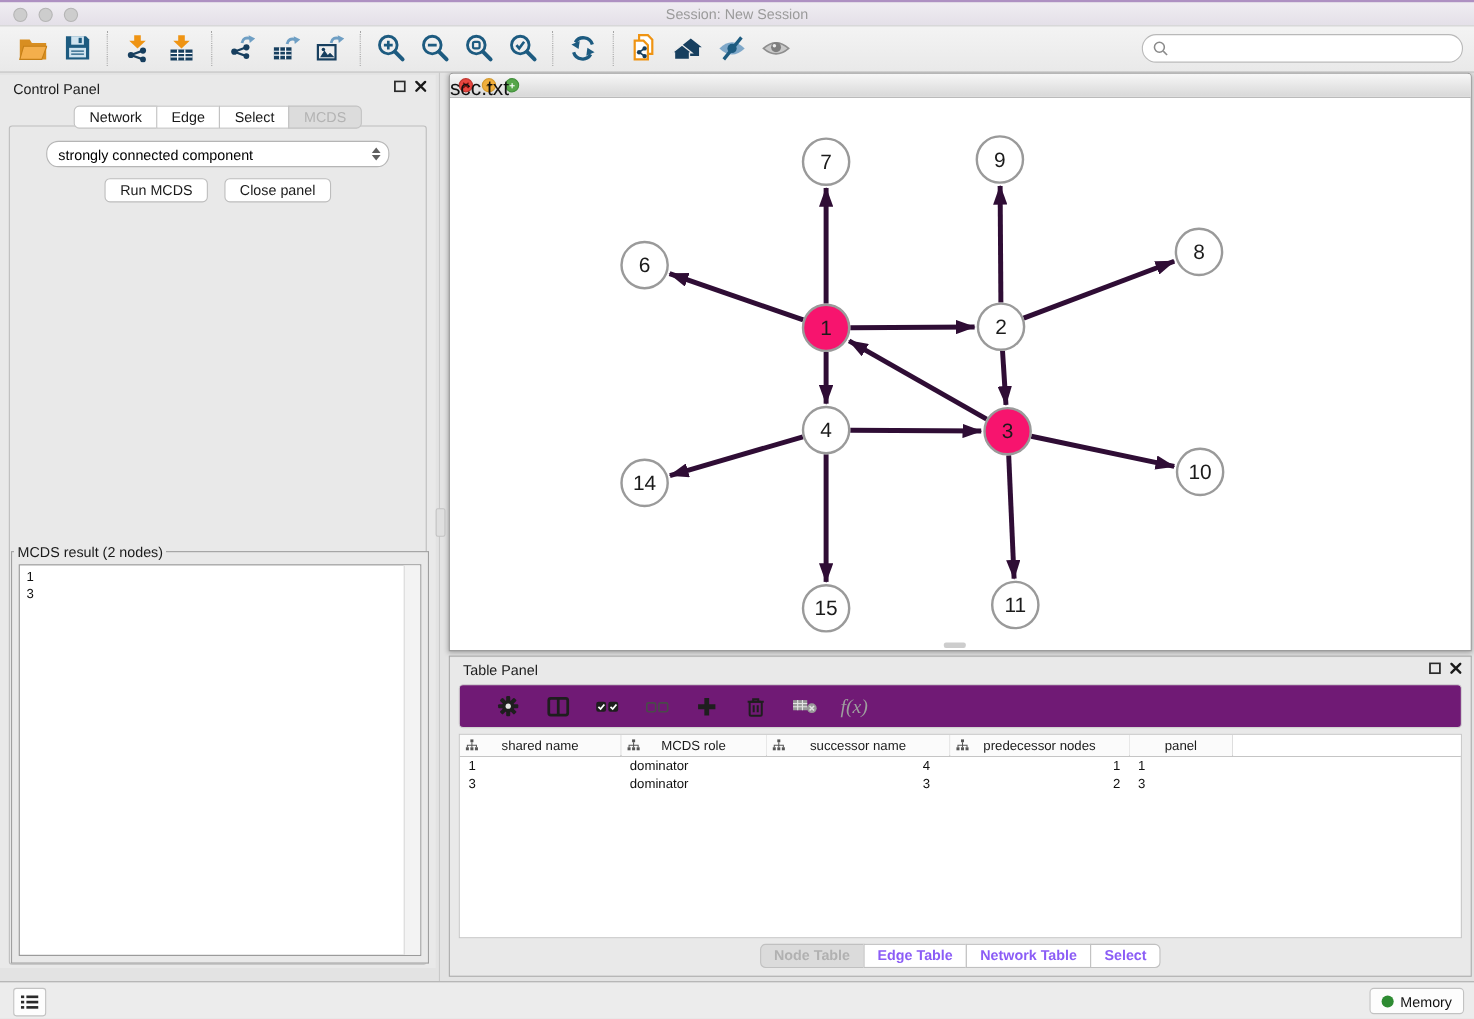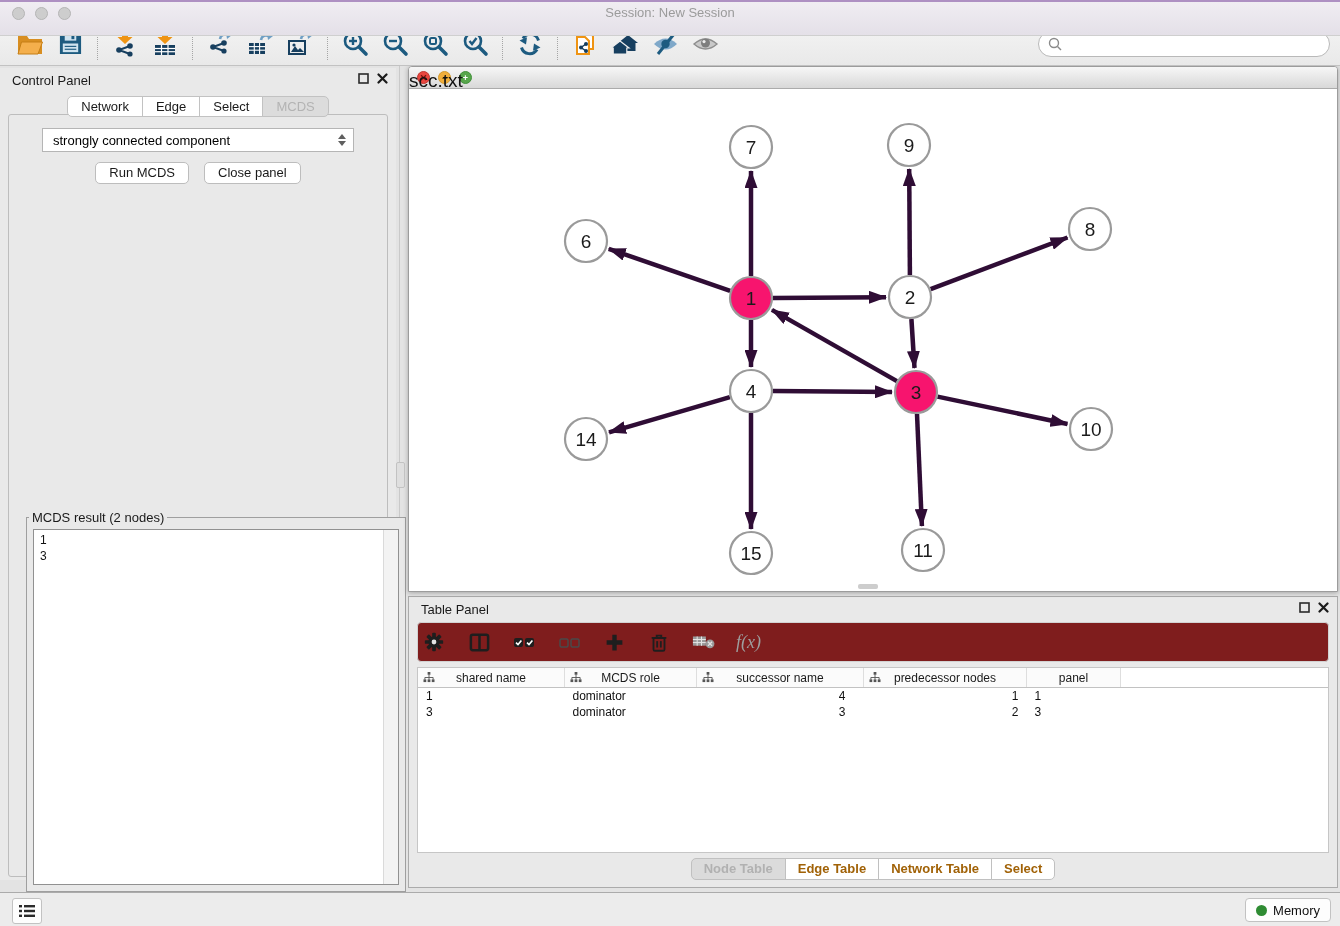--- a/index.html
+++ b/index.html
@@ -2,21 +2,21 @@
 <html><head>
 <meta charset="utf-8">
 <style>
   html,body{margin:0;padding:0}
   body{
     width:1340px;height:926px;position:relative;overflow:hidden;
     font-family:"Liberation Sans",sans-serif;background:#E3E3E3;
     -webkit-font-smoothing:antialiased;
   }
   
-  .titlebar{position:absolute;top:0;left:0;width:100%;height:36px;
+  .titlebar{position:absolute;top:0;left:0;width:100%;height:24px;
     background:linear-gradient(#F0EDF2,#E4E0E8);border-top:2px solid #AE90C2;
     border-bottom:1px solid #CFCFCF;box-sizing:border-box;z-index:30}
   .title-text{position:absolute;width:100%;text-align:center;top:3px;color:#9B9B9B;font-size:13px}
   .tl-group{position:absolute;left:12px;top:5px;display:flex;gap:10px}
   .tl{width:11px;height:11px;border-radius:50%;background:#CDCDCD;border:1px solid #B5B5B5}
   
   .toolbar{position:absolute;top:22px;left:0;width:100%;height:44px;
     background:linear-gradient(#F4F4F4,#E9E9E9);border-bottom:1px solid #C2C2C2;
     display:flex;align-items:center;padding:0 10px;box-sizing:border-box;z-index:25}
   .tbtn{width:40px;height:36px;display:flex;align-items:center;justify-content:center;flex:0 0 auto}
@@ -37,29 +37,29 @@
   .cp-tabs{display:flex;justify-content:center;margin-top:4px;position:relative;z-index:2}
   .ctab{height:19px;line-height:19px;padding:0 13px;background:#fff;border:1px solid #C2C2C2;
     margin-left:-1px;font-size:13px;font-weight:normal;color:#1A1A1A;cursor:default}
   .ctab:first-child{border-radius:5px 0 0 5px;margin-left:0}
   .ctab:last-child{border-radius:0 5px 5px 0}
   .ctab.active{background:#DCDCDC;color:#B3B3B3}
   .cp-content{position:absolute;left:8px;right:8px;top:46px;bottom:3px;border:1px solid #BDBDBD;
     border-radius:3px;background:#E9E9E9}
   .opt-label{text-align:center;margin-top:27px;font-size:13px;color:#1A1A1A}
   .criterion{margin:13px auto 0;width:312px;height:24px;background:#fff;border:1px solid #B5B5B5;
-    border-radius:0;display:flex;align-items:center;padding:0 7px 0 10px;font-size:13px;box-sizing:border-box}
+    border-radius:11px;display:flex;align-items:center;padding:0 7px 0 10px;font-size:13px;box-sizing:border-box}
   .stepper{margin-left:auto;display:flex;flex-direction:column;gap:2px}
   .stepper .up{width:0;height:0;border-left:4px solid transparent;border-right:4px solid transparent;border-bottom:5px solid #5F5F5F}
   .stepper .down{width:0;height:0;border-left:4px solid transparent;border-right:4px solid transparent;border-top:5px solid #5F5F5F}
   .cp-buttons{display:flex;justify-content:center;gap:15px;margin-top:10px}
   .btn{height:22px;padding:0 13px;background:#fff;border:1px solid #BDBDBD;border-radius:5px;
     font-size:13px;line-height:20px;font-family:"Liberation Sans",sans-serif;color:#1A1A1A}
   .mcds-fieldset{position:absolute;left:10px;width:380px;top:426px;height:382px;box-sizing:border-box;
-    border:1px solid #9F9F9F;margin:16px;padding:0;background:#E9E9E9}
+    border:1px solid #9F9F9F;margin:0;padding:0;background:#E9E9E9}
   .mcds-fieldset legend{font-size:13px;padding:0 3px;margin-left:2px;color:#1A1A1A}
   .result-wrap{position:absolute;left:6px;right:6px;top:4px;bottom:6px;background:#fff;border:1px solid #919191}
   .result-list{position:absolute;inset:0 15px 0 0;font-size:12px;line-height:16px;padding:2px 6px;color:#111}
   .result-scroll{position:absolute;right:0;top:0;bottom:0;width:14px;background:#F3F3F3;border-left:1px solid #DADADA}
   
   .network-window{position:absolute;left:408px;top:0;width:930px;height:526px;background:#fff;
     border:1px solid #9C9C9C;border-radius:4px 4px 0 0;box-shadow:0 1px 5px rgba(0,0,0,.28);box-sizing:border-box;z-index:4}
   .nw-titlebar{height:21px;background:linear-gradient(#F7F7F7,#D8D8D8);border-bottom:1px solid #ABABAB;
     border-radius:3px 3px 0 0;position:relative}
   .nw-title{position:absolute;width:100%;text-align:left;top:3px;font-size:19px;color:#111}
@@ -69,42 +69,42 @@
   .tfc.red{background:#E8463F;border:1px solid #C0352F;color:#70100C}
   .tfc.yellow{background:#F0AE3B;border:1px solid #D49A2E;color:#7A5208}
   .tfc.green{background:#57A64B;border:1px solid #42903B;color:#fff}
   .nw-canvas{position:absolute;top:22px;left:1px;right:1px;bottom:1px;background:#fff;overflow:hidden}
   .nw-canvas svg{position:absolute;inset:0}
   .mini-scroll-h{position:absolute;left:448px;bottom:1px;width:20px;height:5px;background:#CDCDCD;border-radius:2px}
   
   .table-panel{position:absolute;left:408px;top:530px;width:930px;height:292px;background:#E9E9E9;
     border:1px solid #ABABAB;box-sizing:border-box;z-index:3}
   .tp-header{height:24px;position:relative}
-  .tp-toolbar{position:absolute;left:8px;right:8px;top:25px;height:40px;background:#7f1d1d;
+  .tp-toolbar{position:absolute;left:8px;right:8px;top:25px;height:40px;background:#701a75;
     border:1px solid #D2D2D2;border-radius:4px;display:flex;align-items:center;gap:19px;
-    padding:0 3px;box-sizing:border-box}
+    padding:0 31px;box-sizing:border-box}
   .tico{display:flex;align-items:center;justify-content:center;width:26px;height:26px}
   .fx-label{font-family:"Liberation Serif",serif;font-style:italic;font-size:18px;color:#9E9E9E}
   .tp-table{position:absolute;left:8px;right:8px;top:70px;height:184px;background:#fff;border:1px solid #C6C6C6;overflow:hidden}
   .tp-table table{border-collapse:collapse;width:100%;font-size:12px;table-layout:fixed}
   .tp-table th{height:19px;font-weight:normal;background:#FBFBFB;border-bottom:1px solid #C2C2C2;
     border-right:1px solid #DEDEDE;padding:0 4px;text-align:center;position:relative;color:#1A1A1A;overflow:hidden;white-space:nowrap}
   .tp-table th .col-icon{position:absolute;left:5px;top:4px}
   .tp-table th.filler{border-right:none;background:#fff;border-bottom:1px solid #C2C2C2}
   .tp-table th:nth-child(1){width:138px}
   .tp-table th:nth-child(2){width:123px}
   .tp-table th:nth-child(3){width:158px}
   .tp-table th:nth-child(4){width:154px}
   .tp-table th:nth-child(5){width:85px}
   .tp-table td{height:16px;padding:0 8px;color:#111;white-space:nowrap;overflow:hidden}
   .tp-table td:nth-child(3){text-align:right;padding-right:18px}
   .tp-table td:nth-child(4){text-align:right;padding-right:8px}
   .tp-tabs{position:absolute;left:0;right:0;bottom:7px;display:flex;justify-content:center}
   .ttab{height:20px;line-height:20px;padding:0 12px;background:#fff;border:1px solid #C0C0C0;
-    margin-left:-1px;font-weight:bold;font-size:13px;color:#a16207;cursor:default}
+    margin-left:-1px;font-weight:bold;font-size:13px;color:#8b5cf6;cursor:default}
   .ttab:first-child{border-radius:5px 0 0 5px;margin-left:0}
   .ttab:last-child{border-radius:0 5px 5px 0}
   .ttab.active{background:#DBDBDB;color:#B1B1B1}
   
   .statusbar{position:absolute;left:0;bottom:0;width:100%;height:34px;background:#ECECEC;
     border-top:1px solid #ABABAB;box-sizing:border-box;z-index:30}
   .sb-left-btn{position:absolute;left:12px;top:5px;width:28px;height:24px;background:#FDFDFD;
     border:1px solid #C2C2C2;border-radius:3px;display:flex;align-items:center;justify-content:center}
   .memory-btn{position:absolute;right:9px;top:5px;height:24px;padding:0 10px;background:#FDFDFD;
     border:1px solid #C2C2C2;border-radius:4px;display:flex;align-items:center;gap:6px;font-size:13px;color:#111;box-sizing:border-box}

